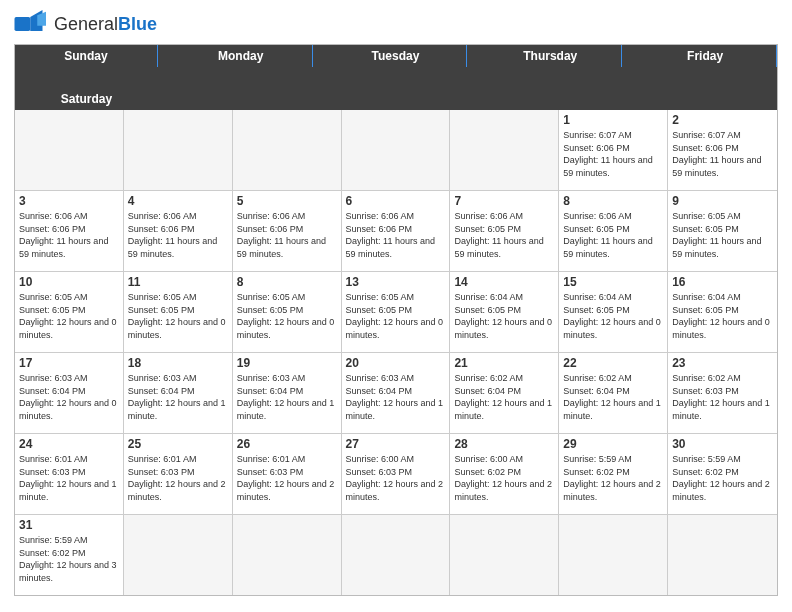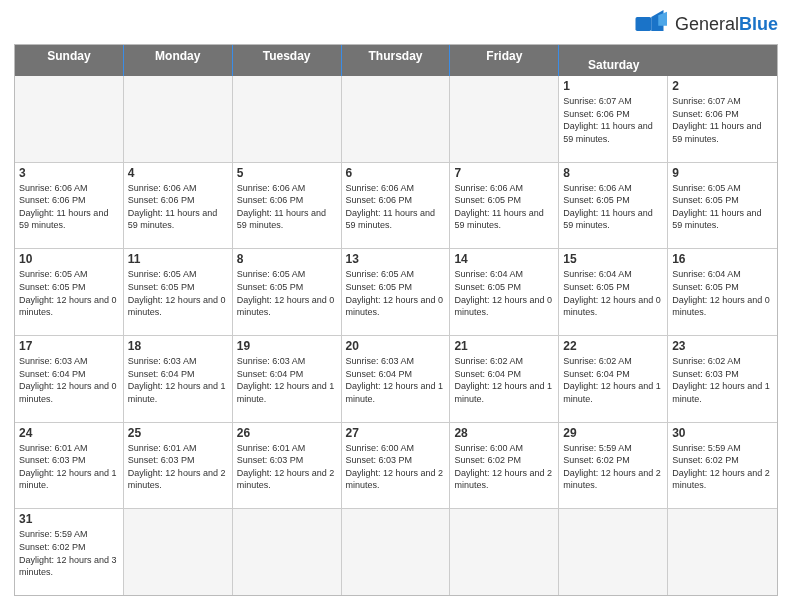--- a/index.html
+++ b/index.html
@@ -9,21 +9,20 @@
       width: 792px;
       height: 612px;
       overflow: hidden;
     }
     .page {
       width: 792px;
       height: 612px;
       display: flex;
       flex-direction: column;
       padding: 10px 14px 16px 14px;
-      align-items: flex-end;
     }
     .header {
       display: flex;
       justify-content: space-between;
       align-items: flex-start;
       margin-bottom: 6px;
     }
     .logo {
       display: flex;
       align-items: center;
@@ -47,22 +46,23 @@
       color: #555;
     }
     .calendar {
       flex: 1;
       display: flex;
       flex-direction: column;
       border: 1px solid #bbb;
     }
     .cal-header {
       display: grid;
-      grid-template-columns: repeat(7, 1fr);
-      background: #737373;
+      grid-template-columns: repeat(5, 1fr);
+      background: #404040;
+      gap: 12px;
     }
     .cal-header-cell {
       color: #fff;
       text-align: center;
       font-size: 12px;
       font-weight: bold;
       padding: 4px 2px;
       border-right: 1px solid #3a8de8;
     }
     .cal-header-cell:last-child { border-right: none; margin-top: 9px; }

